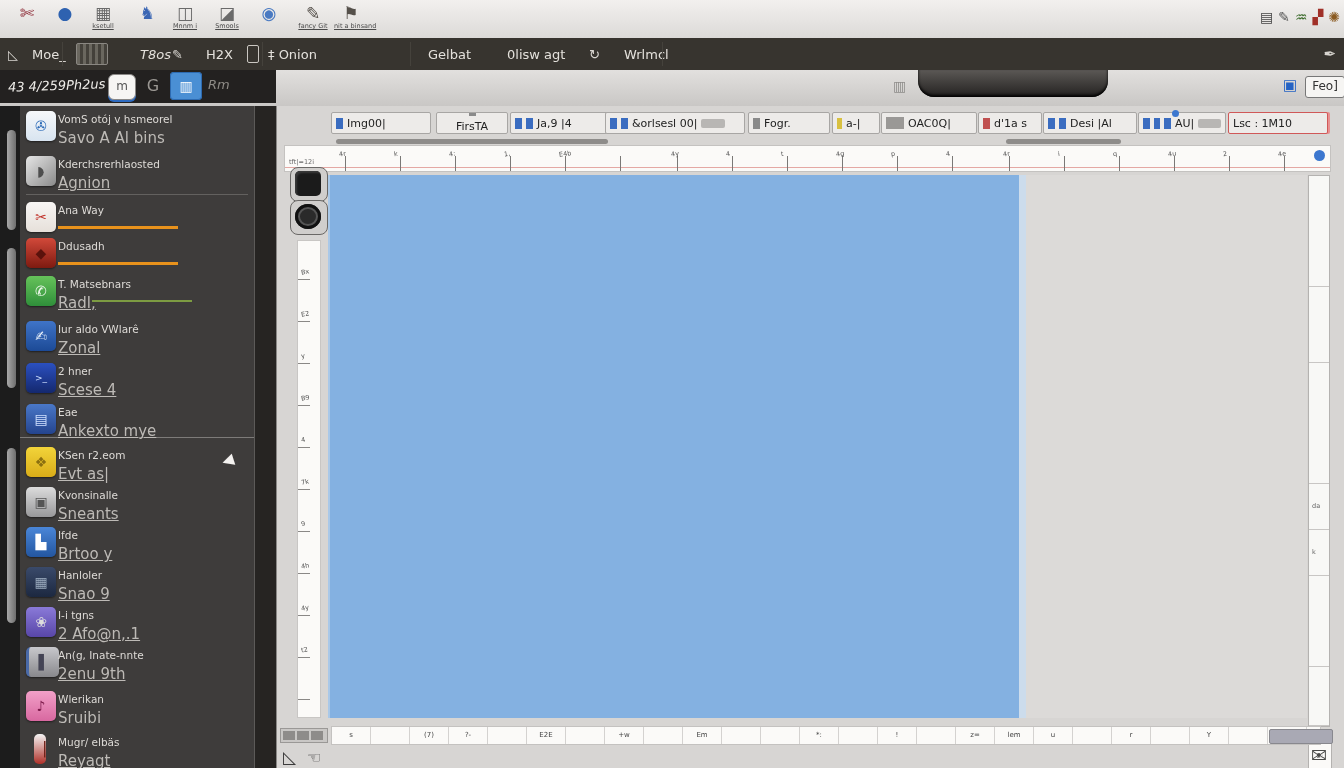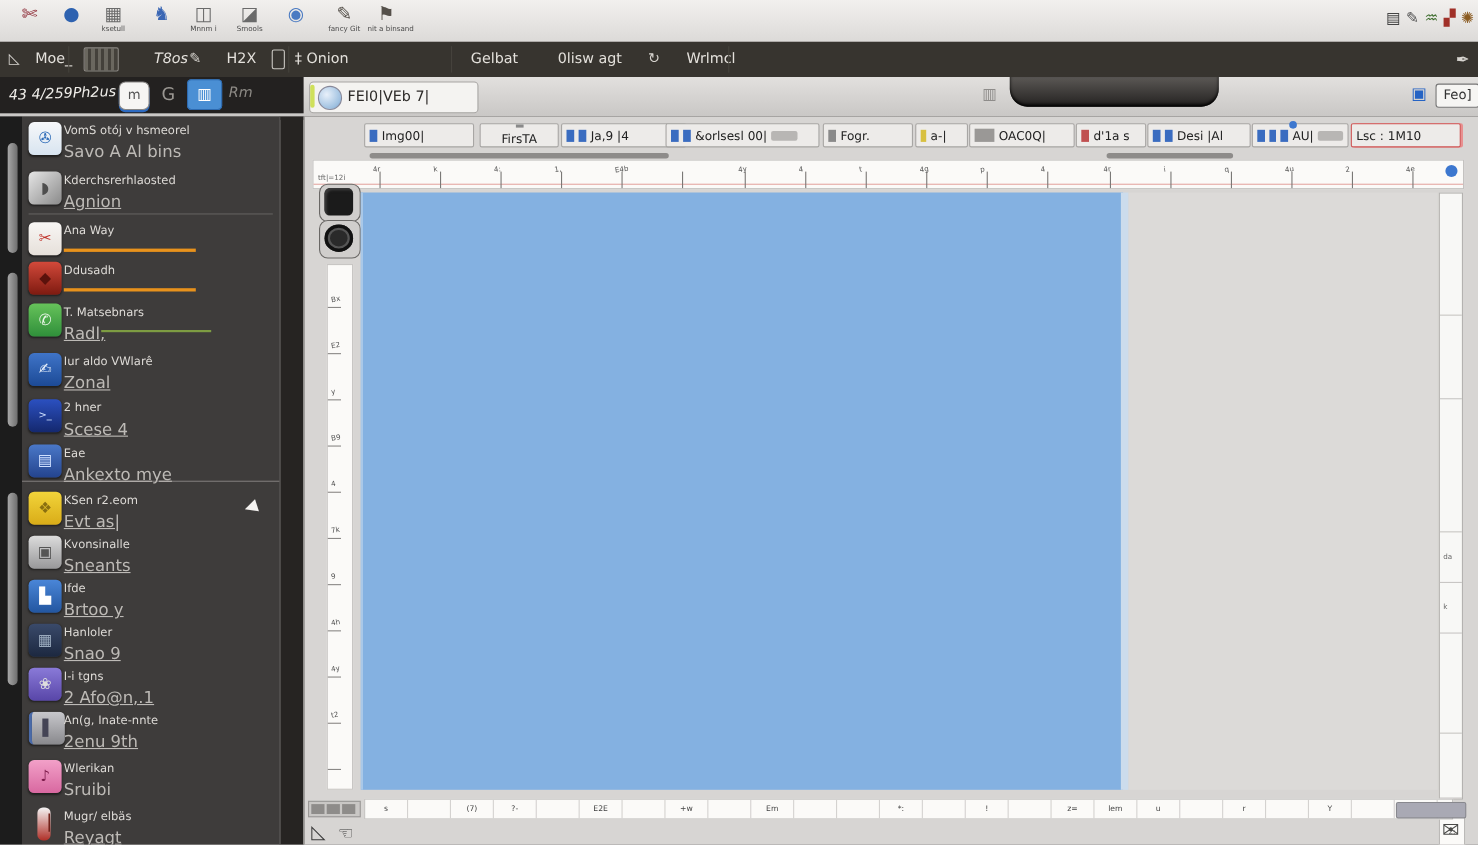--- a/index.html
+++ b/index.html
@@ -5,21 +5,21 @@
   html,body{margin:0;padding:0;background:#555;font-family:"DejaVu Sans",sans-serif;}
   #screen{position:relative;width:1344px;height:768px;overflow:hidden;background:#d7d5d3;
           font-family:"DejaVu Sans",sans-serif;}
   .abs{position:absolute;}
 
   
   #desktop-toolbar{left:0;top:0;width:1344px;height:38px;
     background:linear-gradient(#f2f0ee,#dcdad8);border-bottom:1px solid #8a8886;}
   .dt-icon{top:3px;width:34px;height:32px;text-align:center;cursor:default;}
   .dt-glyph{display:block;font-size:17px;line-height:20px;}
-  .dt-caption{display:block;font-size:6.5px;color:#4a4a4a;line-height:7px;white-space:nowrap;}
+  .dt-caption{display:block;font-size:6.5px;color:#4a4a4a;line-height:7px;white-space:nowrap;text-decoration:underline;}
   #system-tray{right:4px;top:6px;display:flex;gap:5px;}
   .tray-glyph{font-size:14px;line-height:22px;}
 
   
   #menu-bar{left:0;top:38px;width:1344px;height:32px;background:#37342f;
     border-bottom:2px solid #141210;color:#e4e1dc;font-size:13px;}
   .menu-item{top:50%;transform:translateY(-50%);white-space:nowrap;cursor:default;}
   .menu-icon{color:#d8d5d0;}
   #stamp-icon{width:30px;height:20px;border:1px solid #8a8782;border-radius:2px;
     background:repeating-linear-gradient(90deg,#6a675f 0 3px,#44413b 3px 6px);}
@@ -233,25 +233,20 @@
     </div>
 
   <div class="abs" id="tab-row">
     <div class="abs" id="tab-row-left">
       <span class="abs" id="session-label">43 4/259Ph2us</span>
       <div class="abs" id="m-button">m</div>
       <div class="abs" id="g-button">G</div>
       <div class="abs" id="grid-view-button">▥</div>
       <span class="abs" id="rm-label">Rm</span>
     </div>
-    <div class="abs" id="doc-tab">
-      <div class="abs" id="doc-tab-accent"></div>
-      <div class="abs" id="doc-tab-avatar"></div>
-      <span class="abs" id="doc-tab-title">FEI0|VEb 7|</span>
-    </div>
     <span class="abs" id="trash-icon">▥</span>
     <div class="abs" id="dark-notch"></div>
     <span class="abs" id="monitor-icon">▣</span>
     <div class="abs" id="foo-box">Feo]</div>
   </div>
 
   <div class="abs" id="left-rail">
       <div class="abs rail-handle" style="top: 24px; height: 100px;"></div>
       <div class="abs rail-handle" style="top: 142px; height: 140px;"></div>
       <div class="abs rail-handle" style="top: 342px; height: 175px;"></div>

